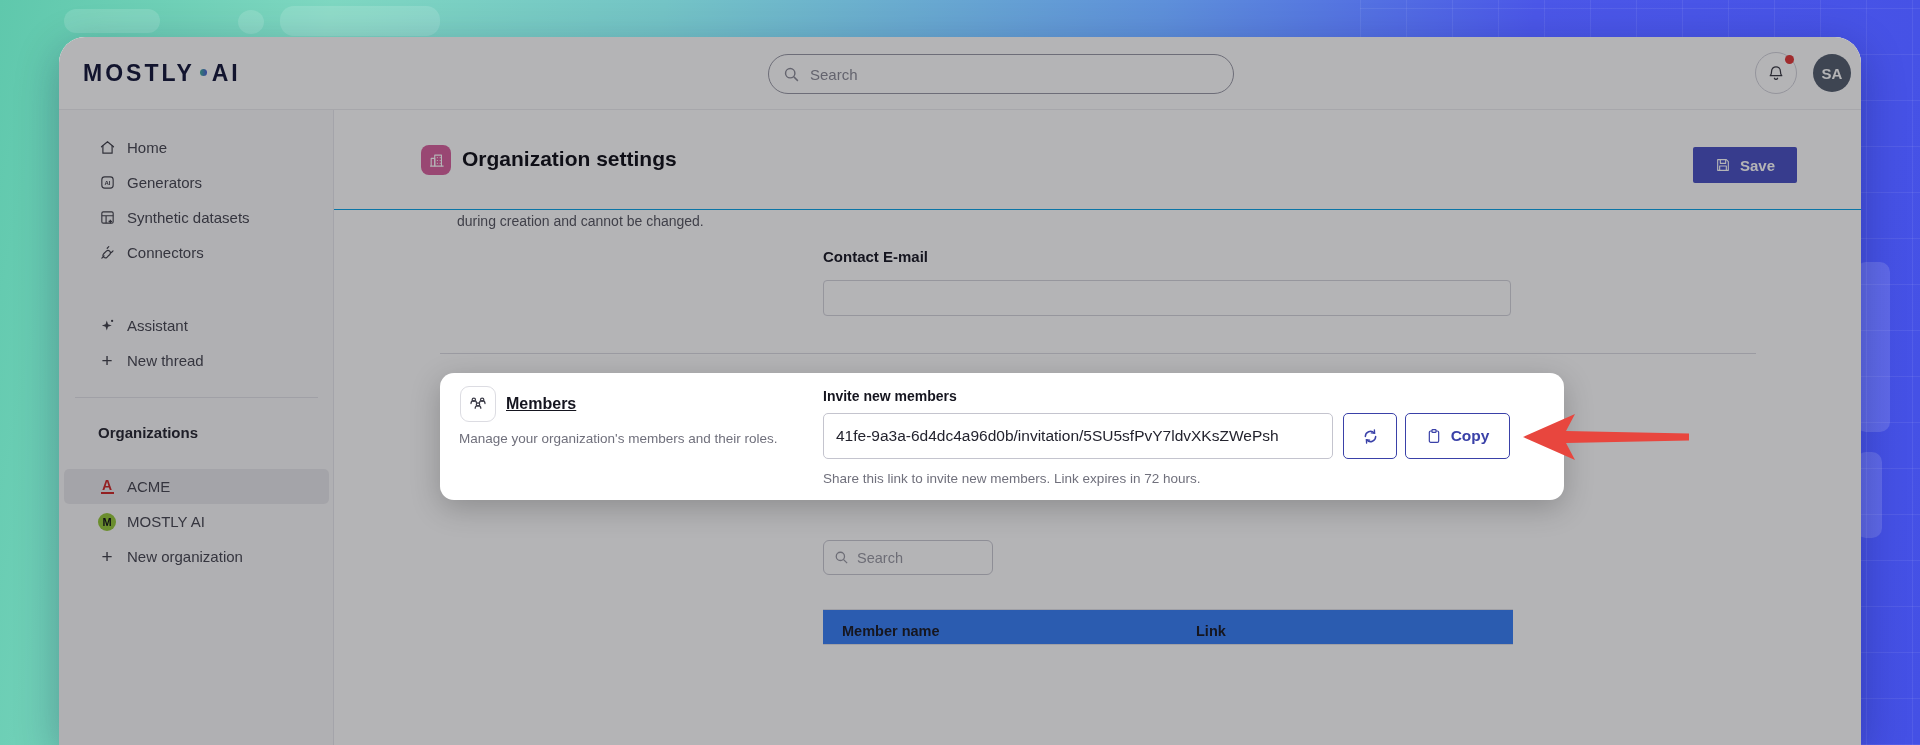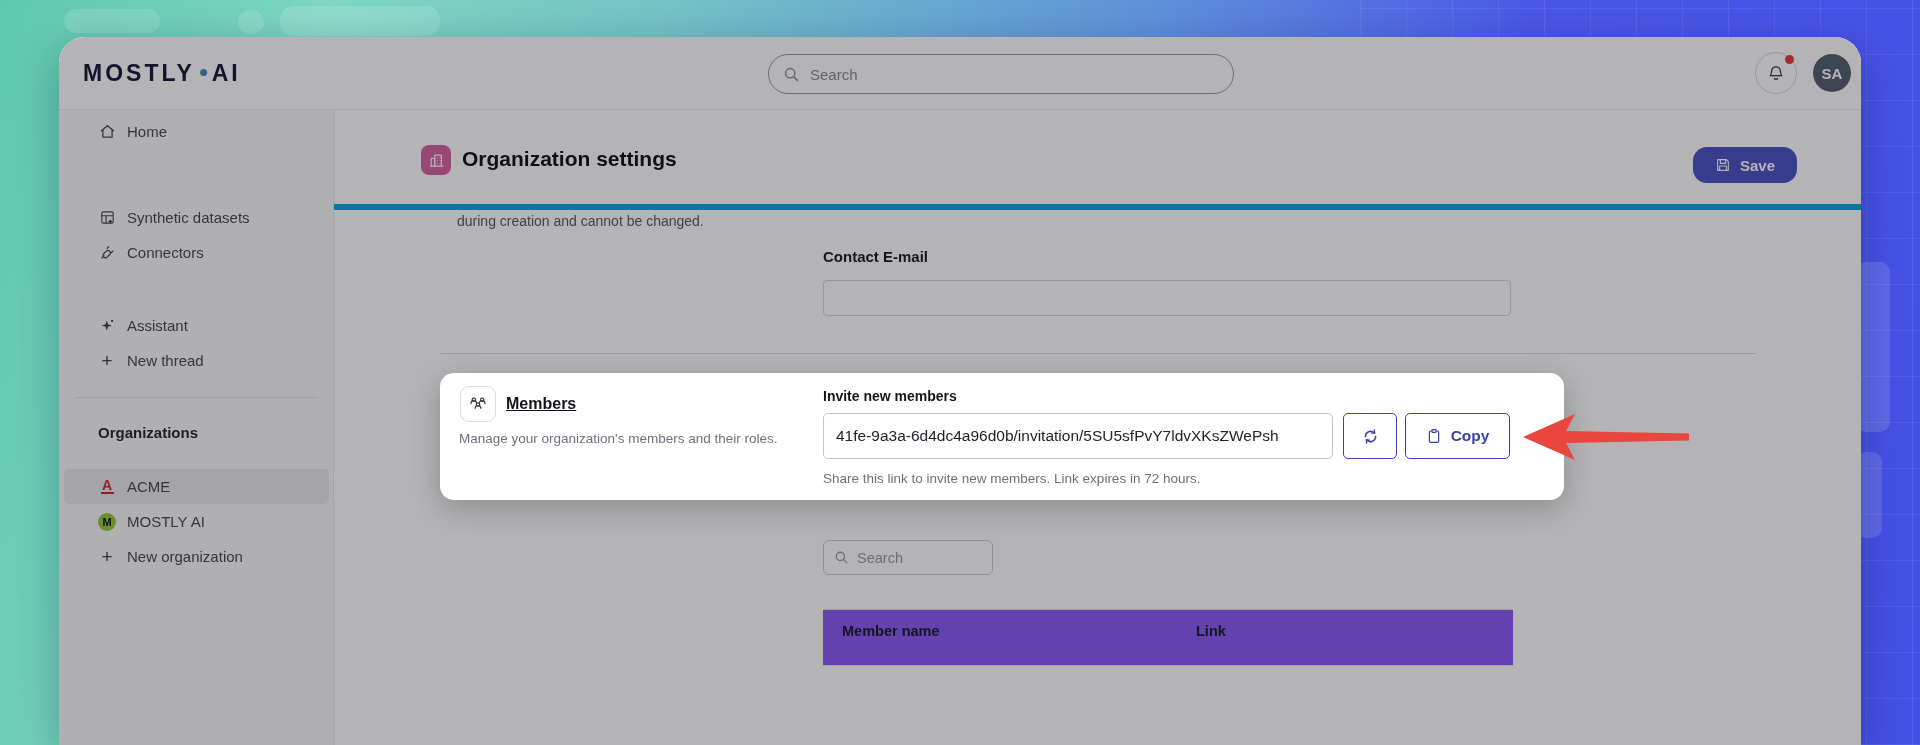--- a/index.html
+++ b/index.html
@@ -48,38 +48,38 @@
   .side-row.selected { background:#e9e9ed; }
   .plus-glyph { font-size:19px; font-weight:400; color:#4a4a55; line-height:18px; }
   .side-divider { position:absolute; left:16px; top:287px; width:243px; height:1px; background:#e3e3e9; }
   .org-heading { position:absolute; left:39px; top:314px; font-size:15px; font-weight:700; color:#2a2a35; }
   .badge-acme { width:18px; height:18px; display:flex; flex-direction:column; align-items:center; justify-content:center; }
   .badge-acme .a { color:#d02c2c; font-weight:900; font-size:14px; line-height:12px; }
   .badge-acme .bar { width:13px; height:2.5px; background:#d02c2c; margin-top:1px; }
   .badge-mostly { width:18px; height:18px; border-radius:50%; background:#97c93d; color:#15151a; font-size:11px; font-weight:800; display:flex; align-items:center; justify-content:center; }
 
   
-  .main-header { position:absolute; left:275px; top:73px; width:1527px; height:100px; background:#fff; border-bottom:6px solid #0ea5e9; z-index:1; }
+  .main-header { position:absolute; left:275px; top:73px; width:1527px; height:100px; background:#fff; border-bottom:1px solid #0ea5e9; z-index:1; }
   .title-icon { position:absolute; left:87px; top:35px; width:30px; height:30px; border-radius:8px; background:#d9639f; display:flex; align-items:center; justify-content:center; color:#fff; }
   .page-title { position:absolute; left:128px; top:37px; font-size:21px; font-weight:700; color:#14141c; }
-  .save-btn { position:absolute; right:64px; top:37px; width:104px; height:36px; background:#4d54c4; border:none; border-radius:14px; color:#fff; font-size:15px; font-weight:700; font-family:"Liberation Sans",sans-serif; display:flex; align-items:center; justify-content:center; gap:9px; cursor:pointer; }
+  .save-btn { position:absolute; right:64px; top:37px; width:104px; height:36px; background:#4d54c4; border:none; border-radius:2px; color:#fff; font-size:15px; font-weight:700; font-family:"Liberation Sans",sans-serif; display:flex; align-items:center; justify-content:center; gap:9px; cursor:pointer; }
 
   
   .content { position:absolute; left:275px; top:173px; width:1527px; height:535px; background:#fff; z-index:1; }
   .truncated-text { position:absolute; left:123px; top:3px; font-size:14px; color:#5a5a64; }
   .contact-label { position:absolute; left:489px; top:38px; font-size:15px; font-weight:700; color:#1c1c28; }
   .contact-input { position:absolute; left:489px; top:70px; width:688px; height:36px; border:1px solid #d4d4dc; border-radius:4px; background:#fff; font-family:"Liberation Sans",sans-serif; font-size:15px; padding:0 10px; outline:none; }
   .content-divider { position:absolute; left:106px; top:143px; width:1316px; height:1px; background:#dcdce2; }
 
   .member-search { position:absolute; left:489px; top:330px; width:170px; height:35px; border:1px solid #c9c9d2; border-radius:6px; display:flex; align-items:center; gap:8px; padding:0 10px; background:#fff; }
   .member-search input { border:none; outline:none; width:110px; font-size:14.5px; font-family:"Liberation Sans",sans-serif; color:#33333e; background:transparent; }
   .member-search input::placeholder { color:#9a9aa4; }
 
   .members-table { position:absolute; left:489px; top:399px; width:690px; }
-  .thead { position:relative; height:57px; background:#8b5cf6; border-top:1px solid #e3e3e8; border-bottom:1px solid #e3e3e8; }
+  .thead { position:relative; height:36px; background:#3b82f6; border-top:1px solid #e3e3e8; border-bottom:1px solid #e3e3e8; }
   .th-name { position:absolute; left:19px; top:13px; font-size:14.5px; font-weight:700; color:#1d1d28; }
   .th-role { position:absolute; left:373px; top:13px; font-size:14.5px; font-weight:700; color:#1d1d28; }
   .trow { position:relative; height:57px; border-bottom:1px solid #e3e3e8; background:#fff; }
   .td-name { position:absolute; left:19px; top:20px; font-size:15px; color:#1b1b26; }
   .role-select { position:absolute; left:373px; top:18px; width:132px; display:flex; align-items:center; justify-content:space-between; color:#9a9aa4; font-size:15px; cursor:default; }
   .remove-btn { position:absolute; left:563px; top:18px; display:flex; align-items:center; gap:8px; color:#9a9aa4; font-size:15px; background:none; border:none; font-family:"Liberation Sans",sans-serif; cursor:pointer; }
   .remove-x { font-size:17px; line-height:15px; }
 
   
   .dim-overlay { position:absolute; inset:0; background:rgba(8,8,14,.30); z-index:5; }
@@ -132,28 +132,37 @@
             <path d="M12 4.5a5.3 5.3 0 0 1 5.3 5.3c0 2.9.8 4.4 1.6 5.4H5.1c.8-1 1.6-2.5 1.6-5.4A5.3 5.3 0 0 1 12 4.5z"></path>
             <path d="M10.1 18.3a2 2 0 0 0 3.8 0"></path>
           </svg>
       </span>
       <span class="bell-dot"></span>
     </div>
     <div class="avatar">SA</div>
   </div>
 
   <div class="sidebar">
-    <div class="side-row" style="top:4px">
+    <div class="side-row" style="top:20px">
       <span class="sicon">
         <svg width="17" height="17" viewBox="0 0 24 24" fill="none" stroke="currentColor" stroke-width="1.7" stroke-linecap="round" stroke-linejoin="round">
             <path d="M3.5 11 12 3.8 20.5 11"></path>
             <path d="M5.5 9.5V20h13V9.5"></path>
           </svg>
       </span>
       <span>Home</span>
+    </div>
+    <div class="side-row" style="top:55px">
+      <span class="sicon">
+        <svg width="17" height="17" viewBox="0 0 24 24" fill="none" stroke="currentColor" stroke-width="1.6">
+            <rect x="4" y="4" width="16" height="16" rx="4"></rect>
+            <text x="12" y="15.5" font-size="8.5" font-weight="bold" fill="currentColor" stroke="none" text-anchor="middle" font-family="Liberation Sans, sans-serif">AI</text>
+          </svg>
+      </span>
+      <span>Generators</span>
     </div>
     <div class="side-row" style="top:90px">
       <span class="sicon">
         <svg width="17" height="17" viewBox="0 0 24 24" fill="none" stroke="currentColor" stroke-width="1.6" stroke-linejoin="round">
             <rect x="4" y="4" width="16" height="16" rx="2"></rect>
             <path d="M4 9.5h16M10 9.5V20"></path>
             <path d="M16 15v5M13.5 17.5h5" stroke-width="1.9"></path>
           </svg>
       </span>
       <span>Synthetic datasets</span>

